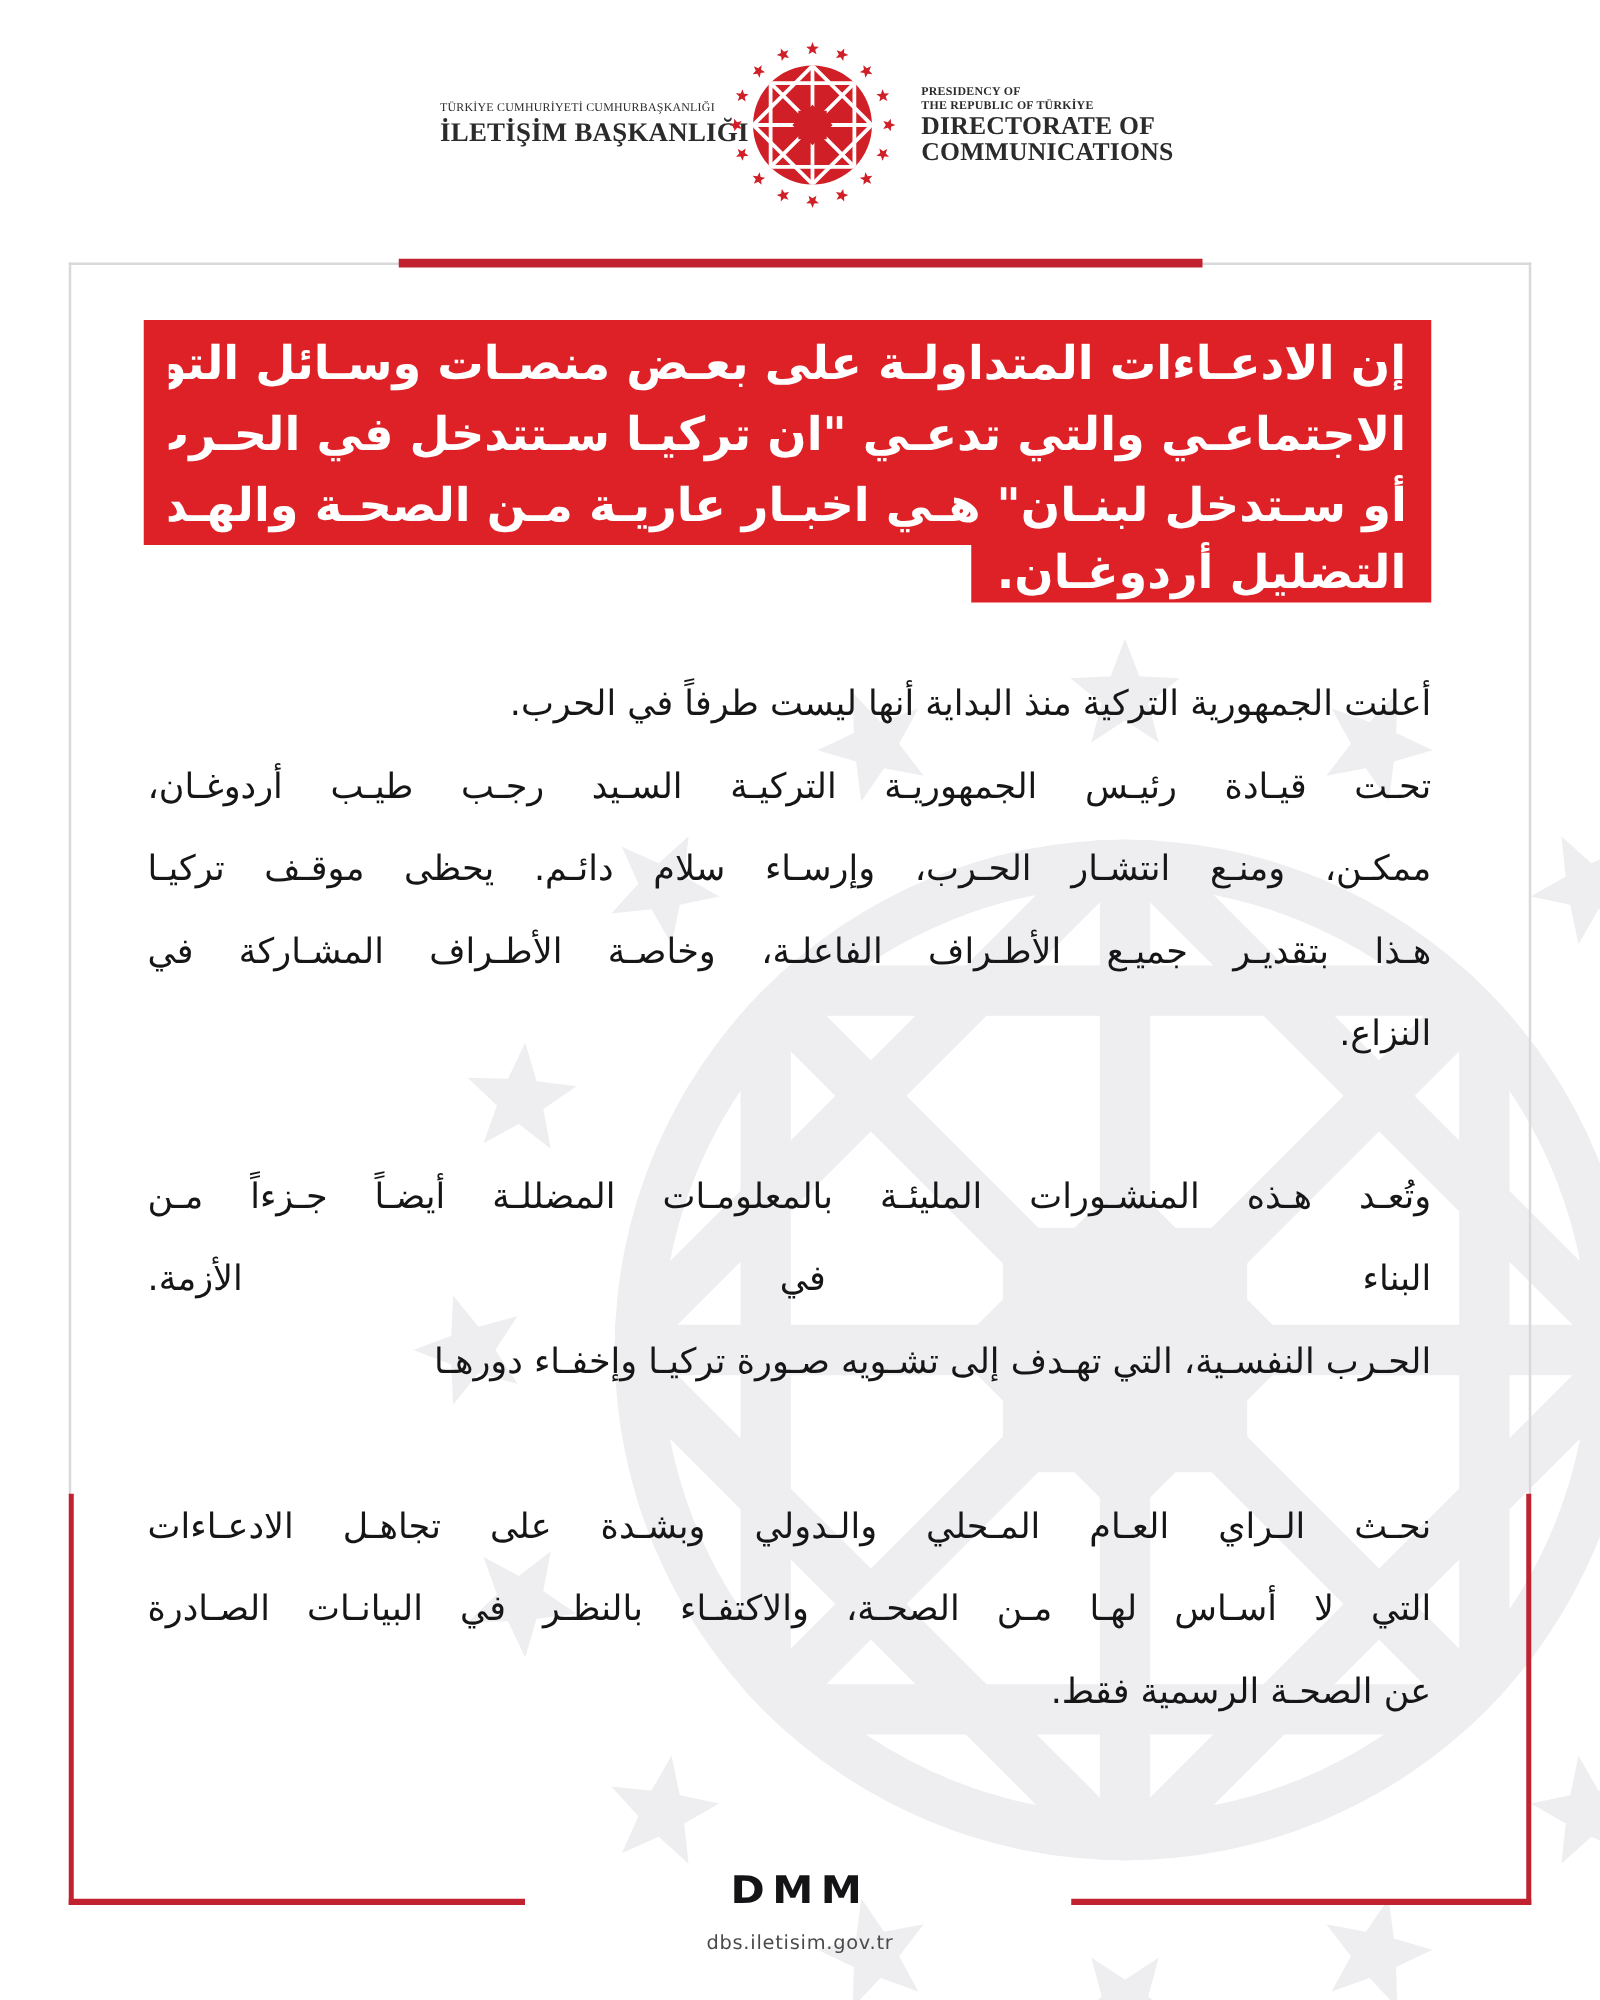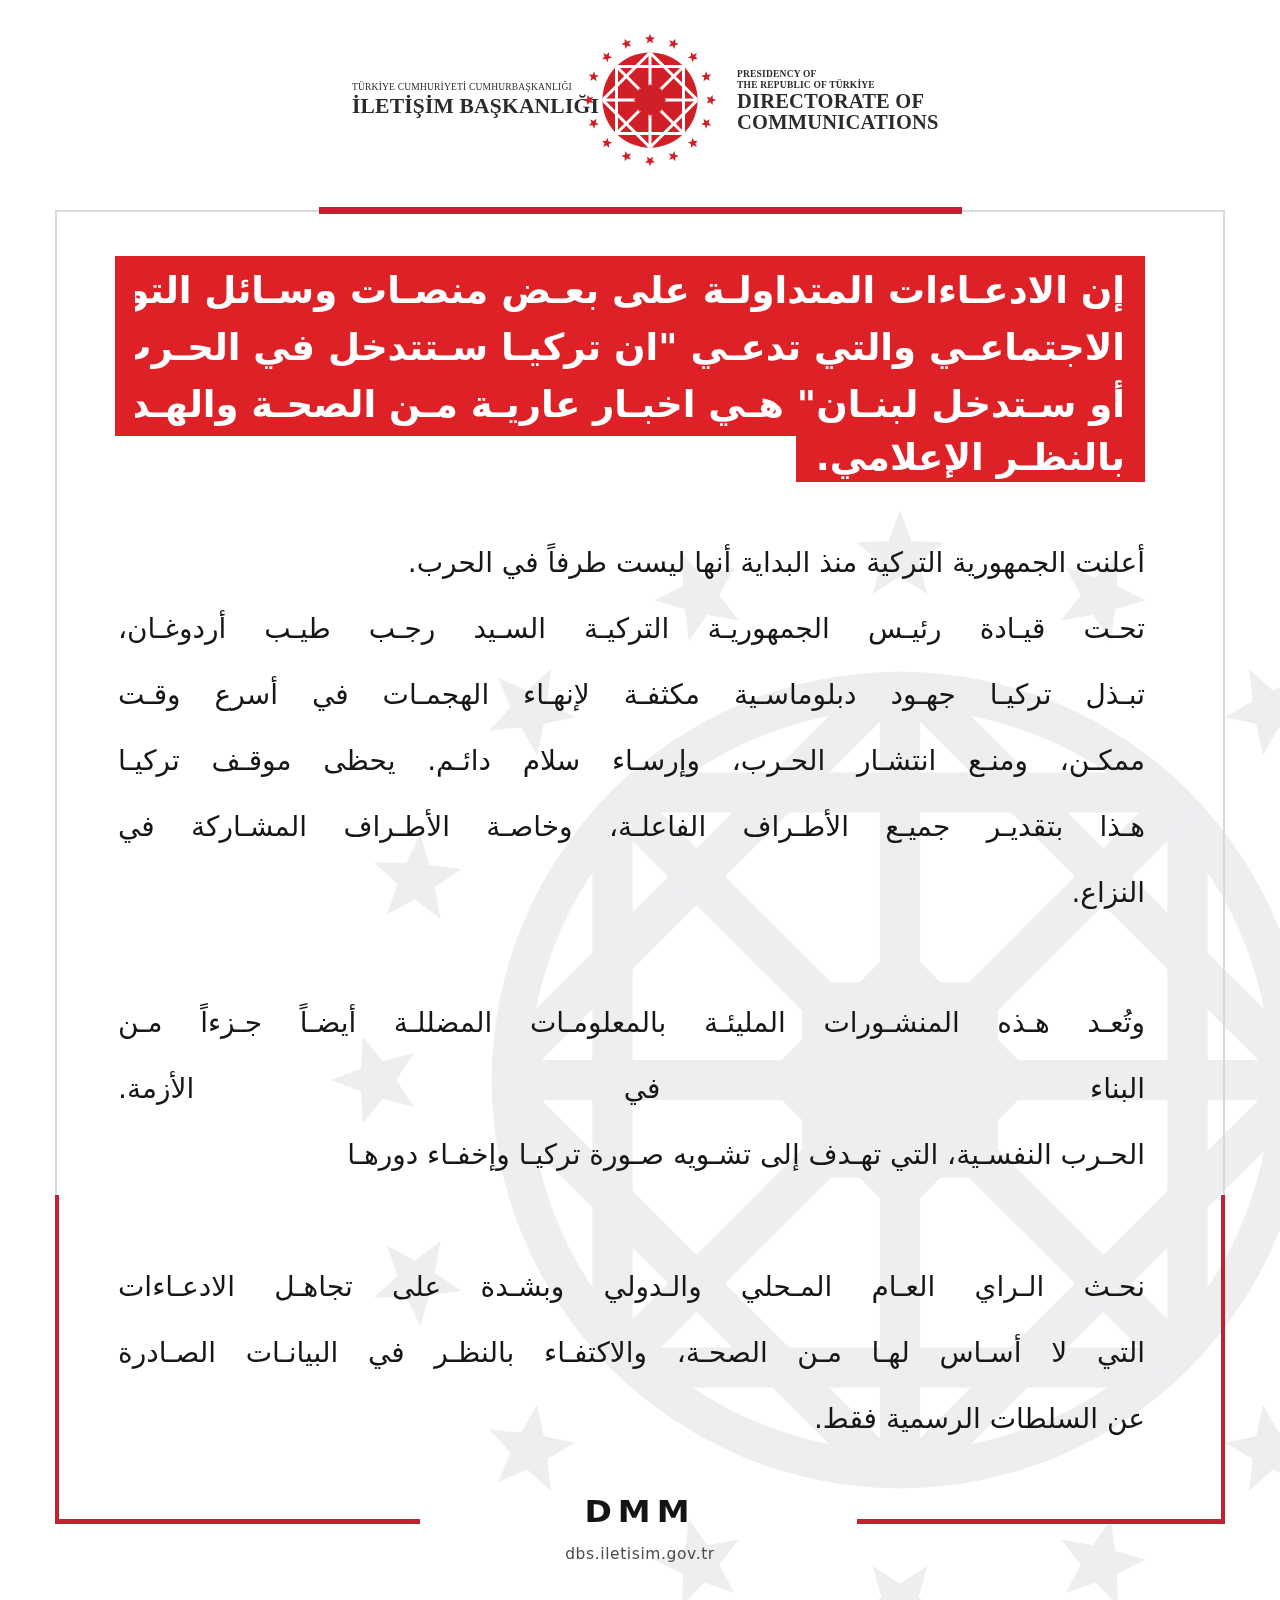--- a/index.html
+++ b/index.html
@@ -142,41 +142,40 @@
 <div class="frame-side-red left"></div>
 <div class="frame-side-red right"></div>
 <div class="frame-bottom-red left"></div>
 <div class="frame-bottom-red right"></div>
 
 <div class="banner">
     <div class="b-line">إن الادعـاءات المتداولـة على بعـض منصـات وسـائل التواصـل</div>
     <div class="b-line">الاجتماعـي والتي تدعـي "ان تركيـا سـتتدخل في الحـرب لصالـح إيـران</div>
     <div class="b-line">أو سـتدخل لبنـان" هـي اخبـار عاريـة مـن الصحـة والهـدف منـه</div>
   </div>
-<div class="banner-tail">بالنظـر الإعلامي.</div>
+<div class="banner-tail">التضليل أردوغـان.</div>
 
 <div class="content">
   <div class="para single">
       <div class="t-line">أعلنت الجمهورية التركية منذ البداية أنها ليست طرفاً في الحرب.</div>
     </div>
   <div class="para">
       <div class="t-line">تحـت قيـادة رئيـس الجمهوريـة التركيـة السـيد رجـب طيـب أردوغـان،</div>
-      <div class="t-line">تبـذل تركيـا جهـود دبلوماسـية مكثفـة لإنهـاء الهجمـات في أسرع وقـت</div>
       <div class="t-line">ممكـن، ومنـع انتشـار الحـرب، وإرسـاء سلام دائـم. يحظى موقـف تركيـا</div>
       <div class="t-line">هـذا بتقديـر جميـع الأطـراف الفاعلـة، وخاصـة الأطـراف المشـاركة في</div>
       <div class="t-line">النزاع.</div>
     </div>
   <div class="para gap-1">
       <div class="t-line">وتُعـد هـذه المنشـورات المليئـة بالمعلومـات المضللـة أيضـاً جـزءاً مـن</div>
       <div class="t-line">البناء في الأزمة.</div>
       <div class="t-line">الحـرب النفسـية، التي تهـدف إلى تشـويه صـورة تركيـا وإخفـاء دورهـا</div>
     </div>
   <div class="para gap-2">
       <div class="t-line">نحـث الـراي العـام المـحلي والـدولي وبشـدة على تجاهـل الادعـاءات</div>
       <div class="t-line">التي لا أسـاس لهـا مـن الصحـة، والاكتفـاء بالنظـر في البيانـات الصـادرة</div>
-      <div class="t-line">عن السلطات الرسمية فقط.</div>
+      <div class="t-line">عن الصحـة الرسمية فقط.</div>
     </div>
 </div>
 
 <div class="footer">
   <div class="dmm-logo">DMM</div>
   <div class="dmm-url">dbs.iletisim.gov.tr</div>
 </div>
 
 </body></html>

